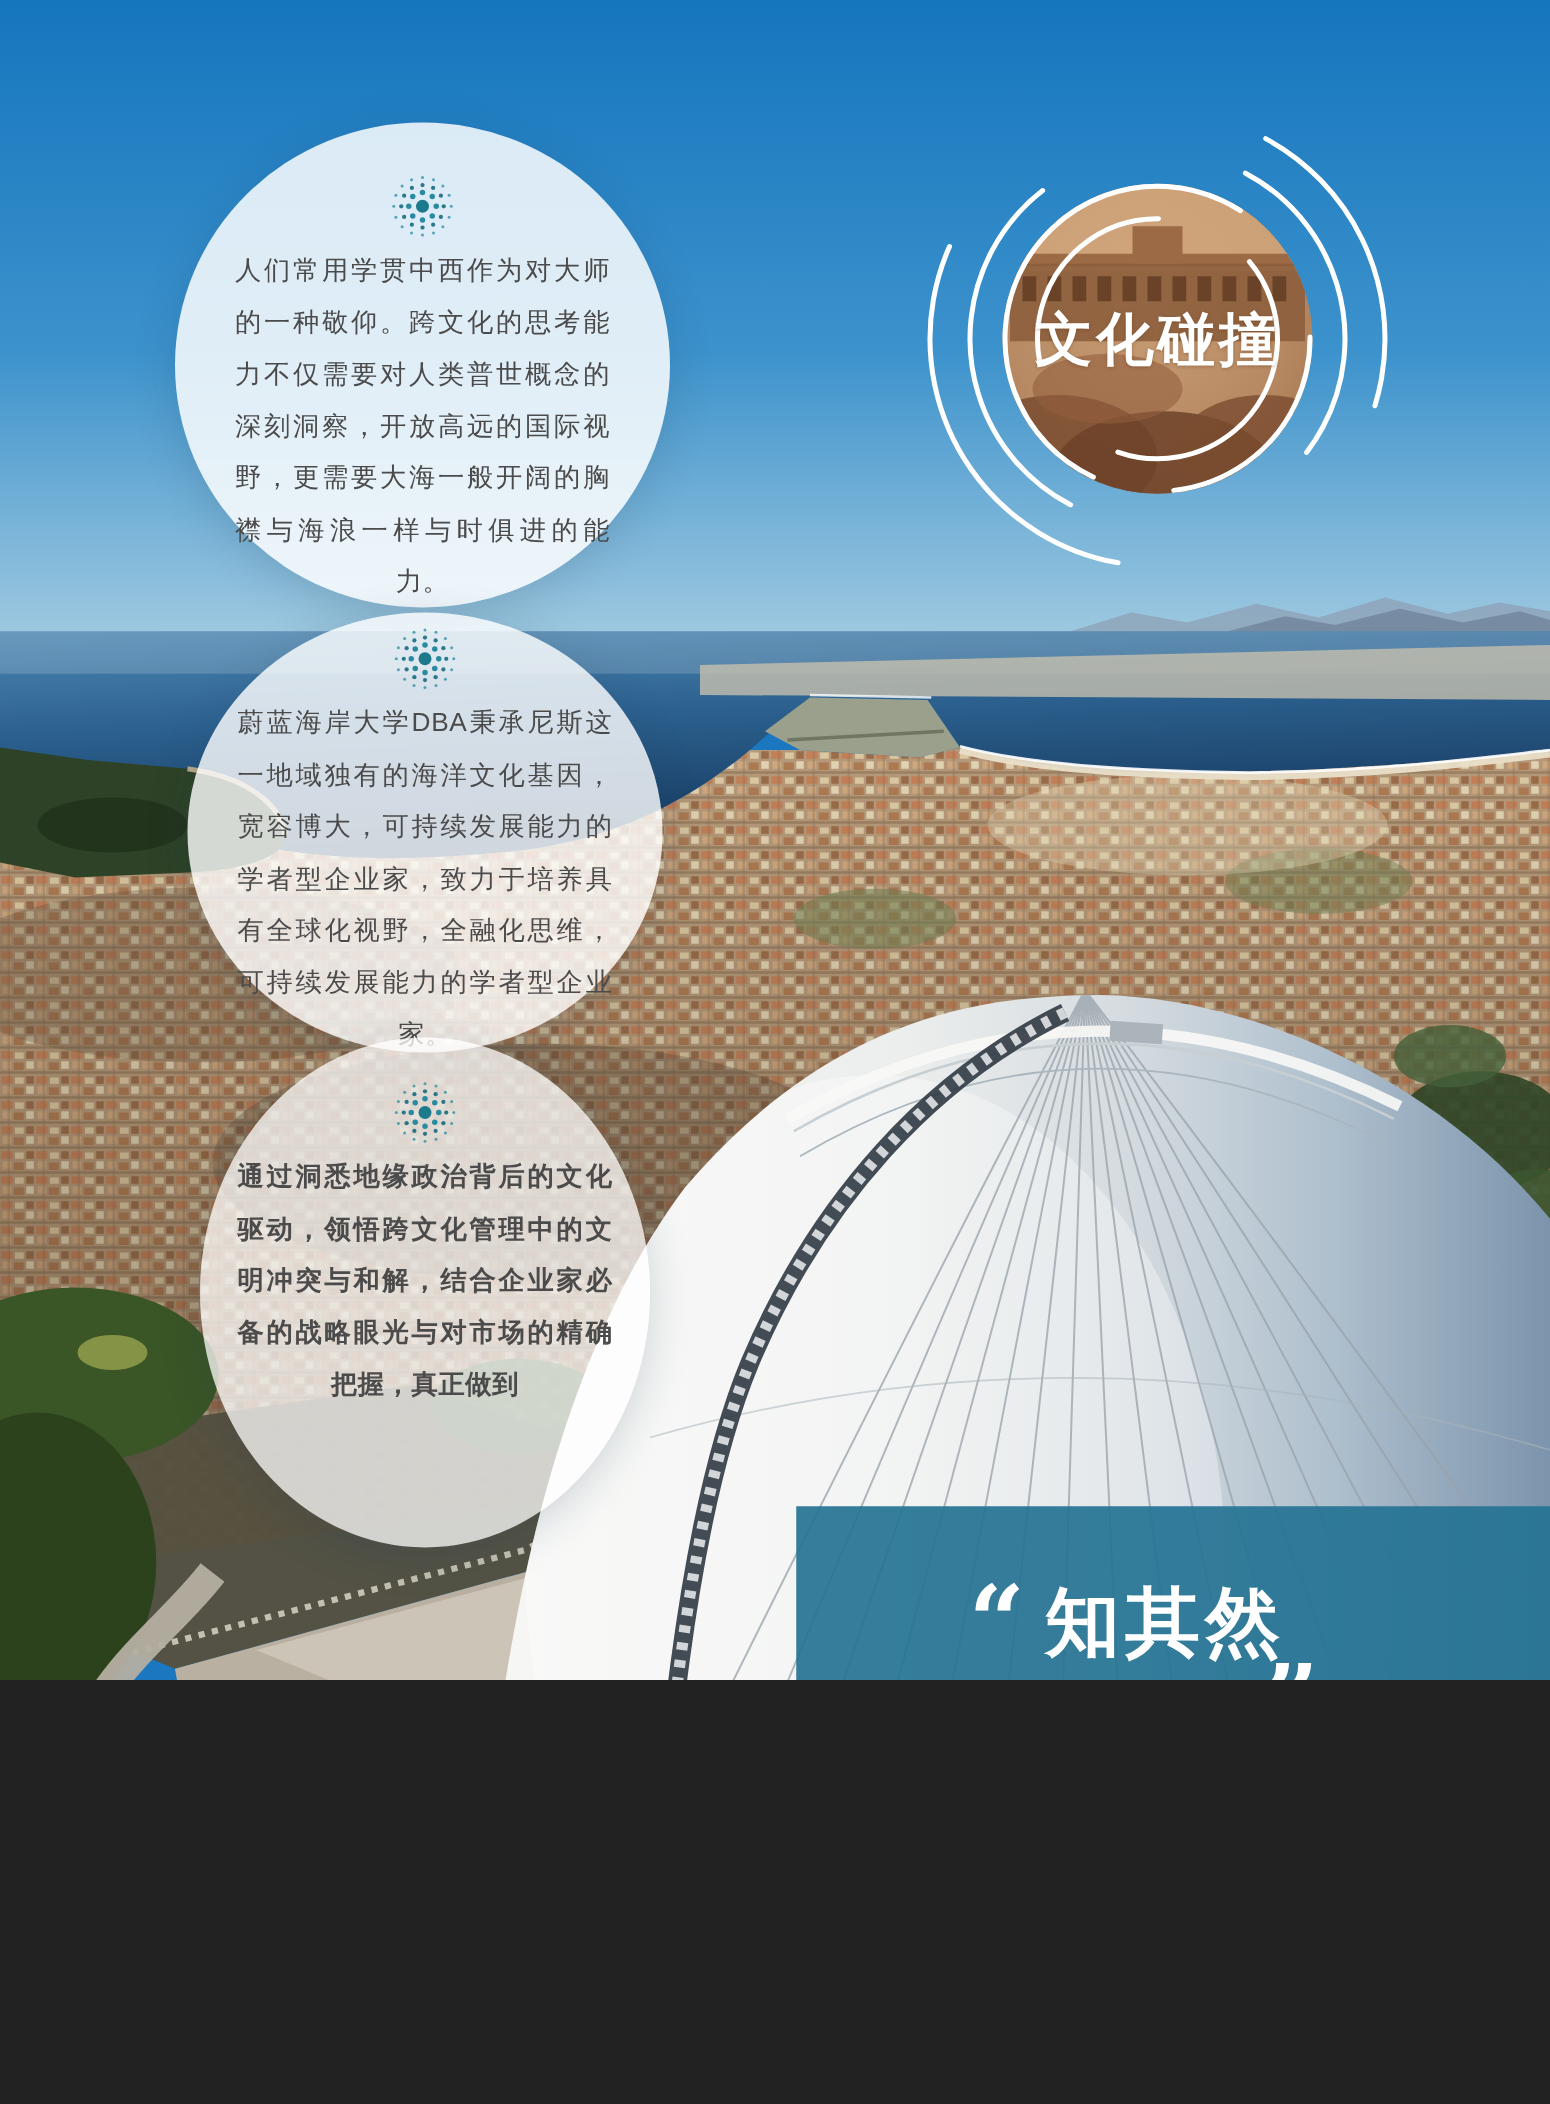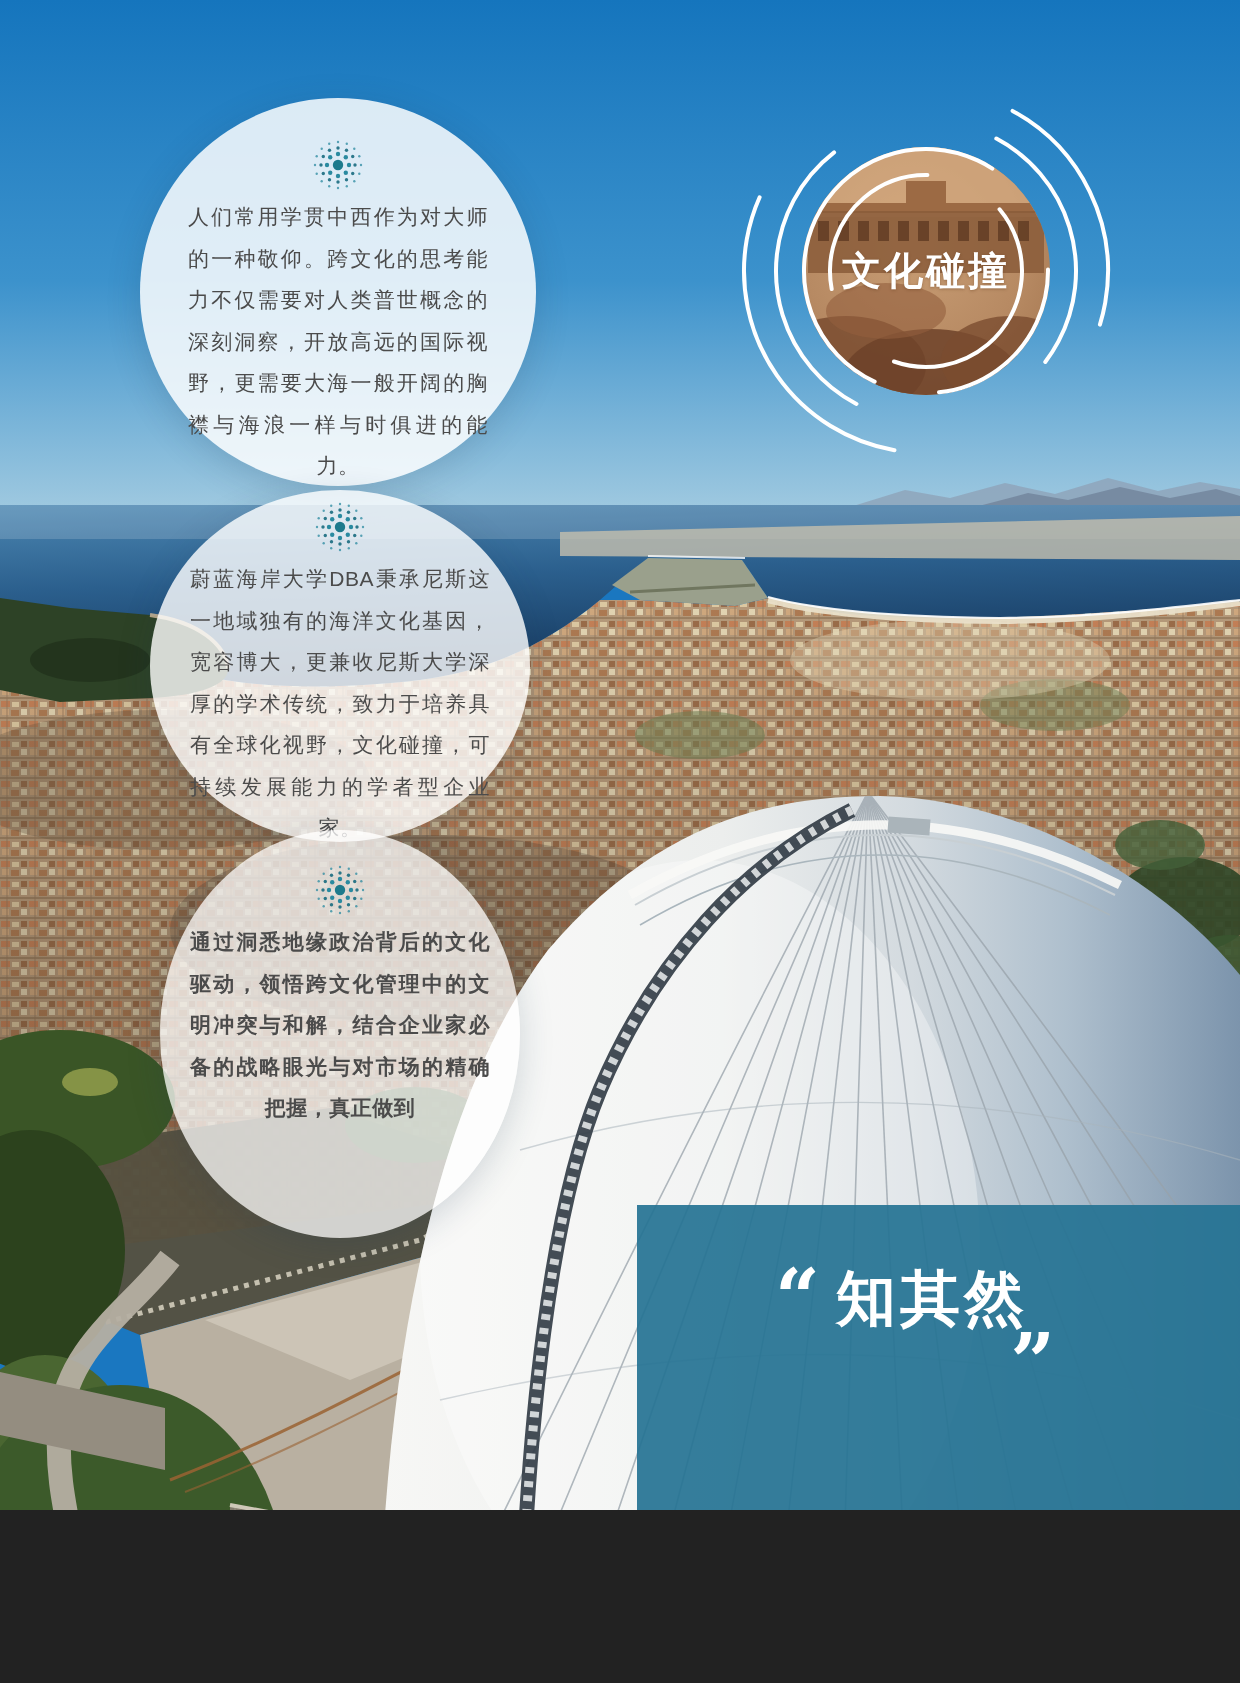--- a/index.html
+++ b/index.html
@@ -1,17 +1,17 @@
 <!DOCTYPE html>
 <html><head>
 <meta charset="utf-8">
 <style>
   html,body{margin:0;padding:0;background:#222;}
   .page{
-    position:relative;width:1240px;height:1510px;overflow:hidden;
+    position:relative;width:1240px;height:1344px;overflow:hidden;
     font-family:"Liberation Sans",sans-serif;background:#1a77c0;margin:0 auto;
   }
   .photo-svg{position:absolute;left:0;top:0;width:1240px;height:1683px;display:block;}
 
   
   .bubble{
     position:absolute;border-radius:50%;
     background:rgba(255,255,255,0.84);
     box-shadow:0 8px 34px rgba(25,55,85,0.18);
     text-align:center;
@@ -29,21 +29,21 @@
   #bubble-2 .burst{margin-top:12px;}
   #bubble-3{left:160px;top:830px;width:360px;height:408px;background:rgba(255,255,255,0.74);font-weight:bold;}
   #bubble-3 .burst{margin-top:35px;}
 
   
   .badge{position:absolute;left:716px;top:61px;width:420px;height:420px;}
   .badge svg{position:absolute;left:0;top:0;}
   .badge-title{
     position:absolute;left:0;top:0;width:420px;height:420px;
     display:flex;flex-direction:column;align-items:center;justify-content:center;
-    color:#ffffff;font-weight:bold;font-size:39px;line-height:62px;
+    color:#ffffff;font-weight:bold;font-size:46px;line-height:62px;
     letter-spacing:3px;text-shadow:0 1px 3px rgba(90,50,20,0.35);
   }
 
   
   .quote-box{
     position:absolute;left:637px;top:1205px;width:603px;height:342px;
     background:rgba(38,115,147,0.93);
     color:#ffffff;box-sizing:border-box;padding-top:44px;
   }
   .quote-line{font-weight:bold;font-size:60px;line-height:86px;letter-spacing:4px;
@@ -278,21 +278,21 @@
     <svg class="burst" width="50" height="50" viewBox="0 0 50 50">
         <use href="#sunburst"></use>
       </svg>
     <p class="bubble-text">人们常用学贯中西作为对大师的一种敬仰。跨文化的思考能力不仅需要对人类普世概念的深刻洞察，开放高远的国际视野，更需要大海一般开阔的胸襟与海浪一样与时俱进的能力。</p>
   </div>
 
   <div class="bubble" id="bubble-2">
     <svg class="burst" width="50" height="50" viewBox="0 0 50 50">
         <use href="#sunburst"></use>
       </svg>
-    <p class="bubble-text">蔚蓝海岸大学DBA秉承尼斯这一地域独有的海洋文化基因，宽容博大，更兼收尼斯大学深厚的学术传统，致力于培养具有全球化视野，文化碰撞，可持续发展能力的学者型企业家。</p>
+    <p class="bubble-text">蔚蓝海岸大学DBA秉承尼斯这一地域独有的海洋文化基因，宽容博大，可持续发展能力的学者型企业家，致力于培养具有全球化视野，全融化思维，可持续发展能力的学者型企业家。</p>
   </div>
 
   <div class="bubble" id="bubble-3">
     <svg class="burst" width="50" height="50" viewBox="0 0 50 50">
         <use href="#sunburst"></use>
       </svg>
     <p class="bubble-text">通过洞悉地缘政治背后的文化驱动，领悟跨文化管理中的文明冲突与和解，结合企业家必备的战略眼光与对市场的精确把握，真正做到</p>
   </div>
 
   <div class="badge">

